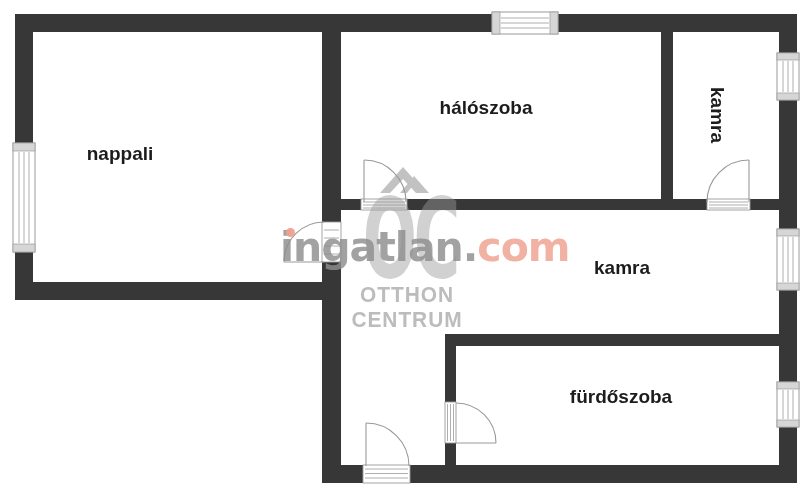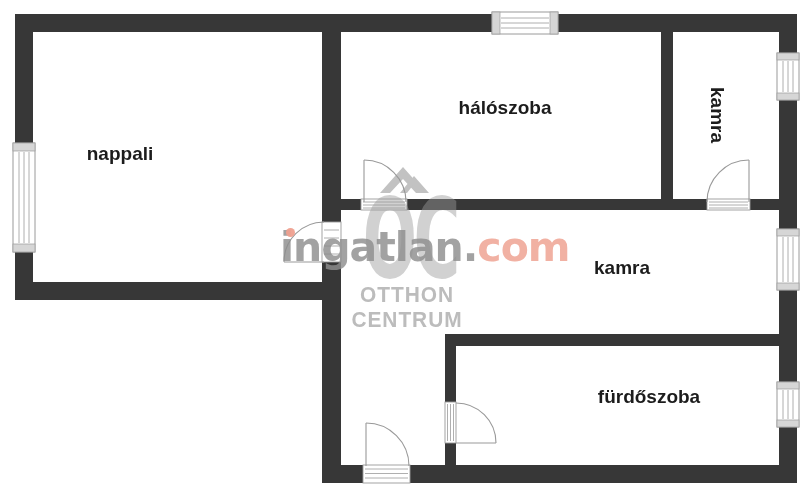--- a/index.html
+++ b/index.html
@@ -180,17 +180,17 @@
     </g>
   </svg>
 
   <div class="wm oc-letters">OC</div>
   <div class="wm oc-line oc-line1">OTTHON</div>
   <div class="wm oc-line oc-line2">CENTRUM</div>
   <div class="wm ingatlan"><span class="gray">ingatlan.</span><span class="accent">com</span></div>
   <div class="i-dot"></div>
 
   <div class="room-label" style="left:120px;top:154px;text-align:center;">nappali</div>
-  <div class="room-label" style="left:505px;top:108px;text-align:center;">hálószoba</div>
+  <div class="room-label" style="left:486px;top:108px;text-align:center;">hálószoba</div>
   <div class="room-label rotated" style="left:717px;top:115px;">kamra</div>
   <div class="room-label" style="left:622px;top:268px;">kamra</div>
-  <div class="room-label" style="left:649px;top:397px;">fürdőszoba</div>
+  <div class="room-label" style="left:621px;top:397px;">fürdőszoba</div>
 </div>
 
 </body></html>

